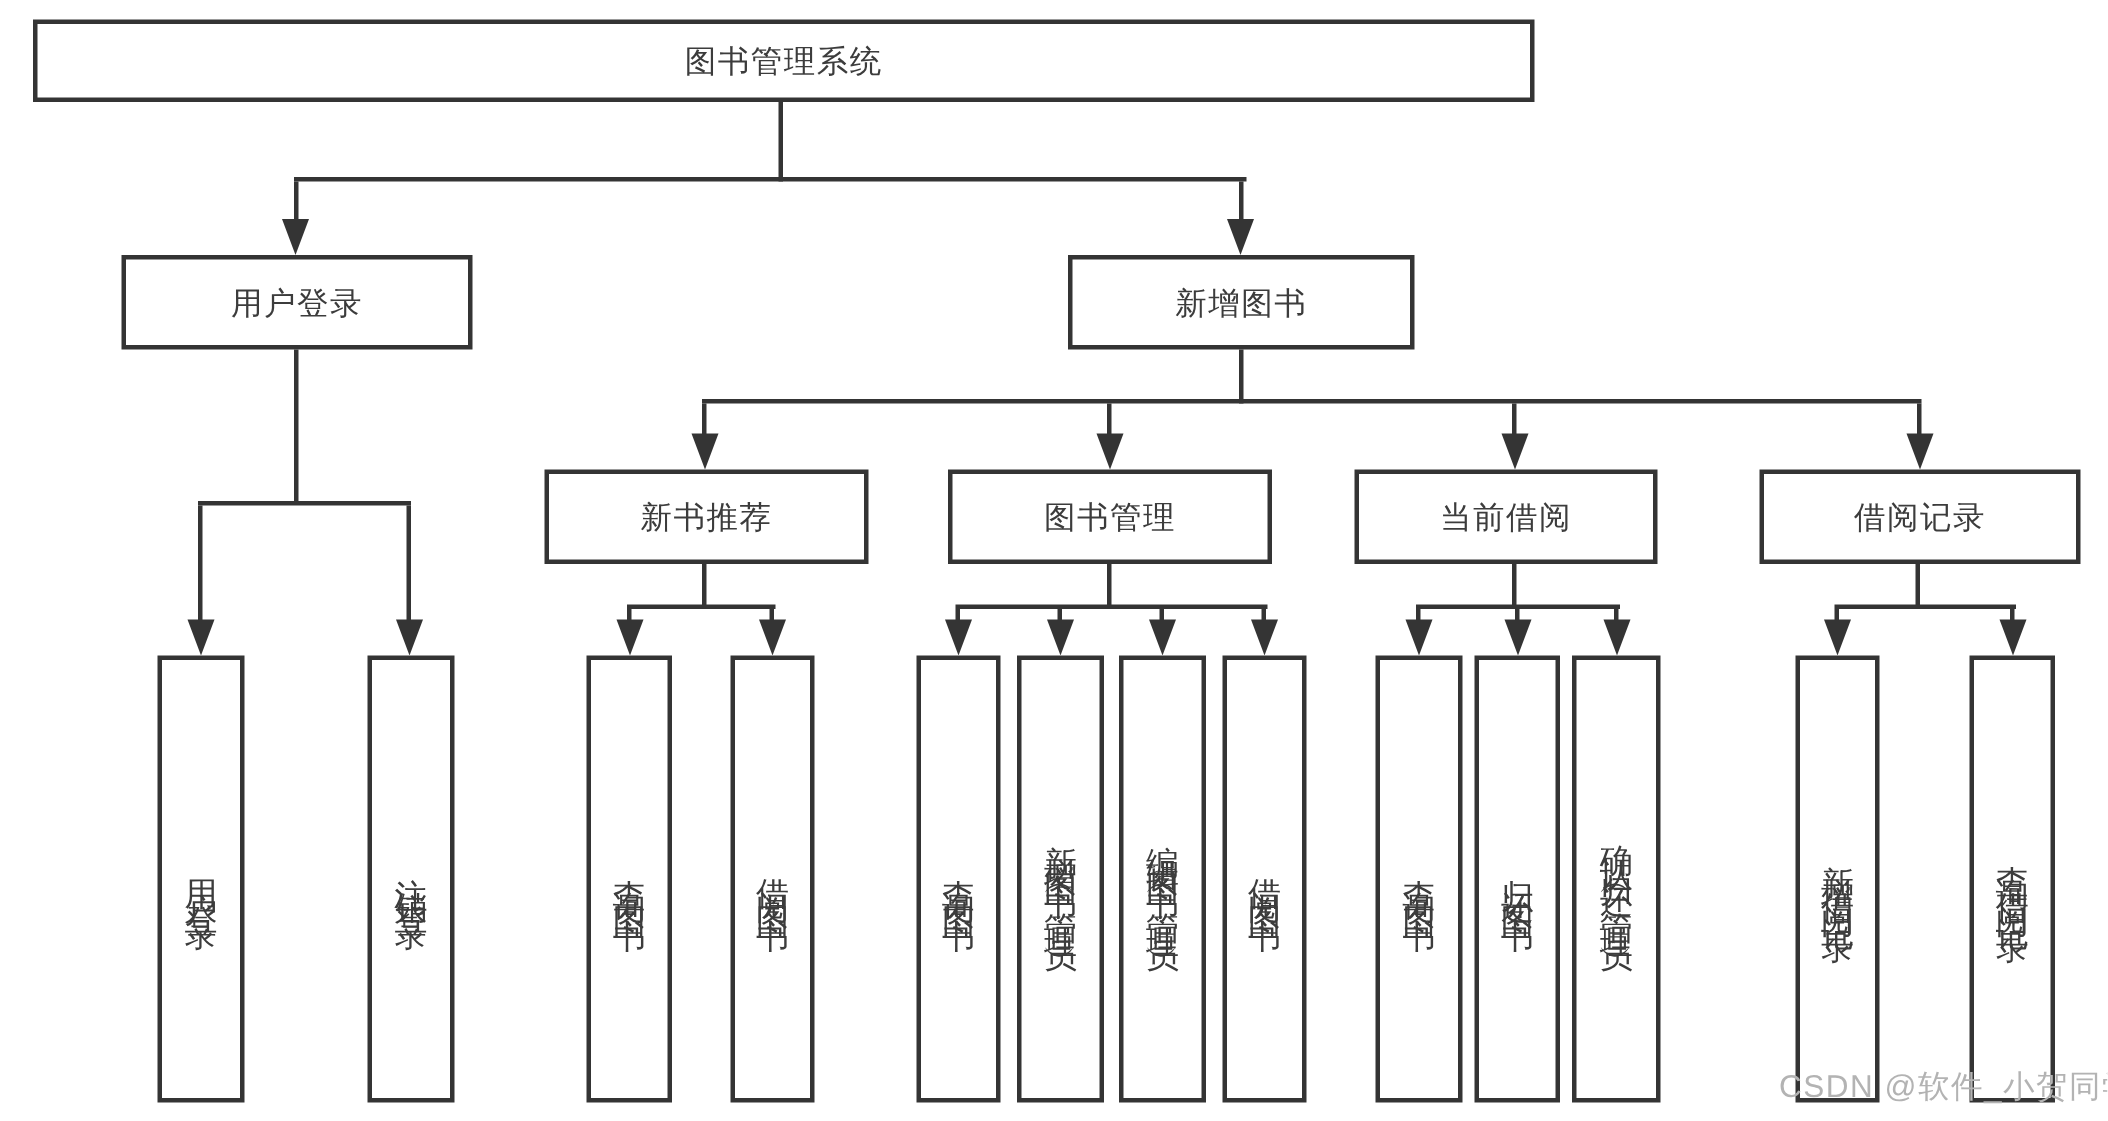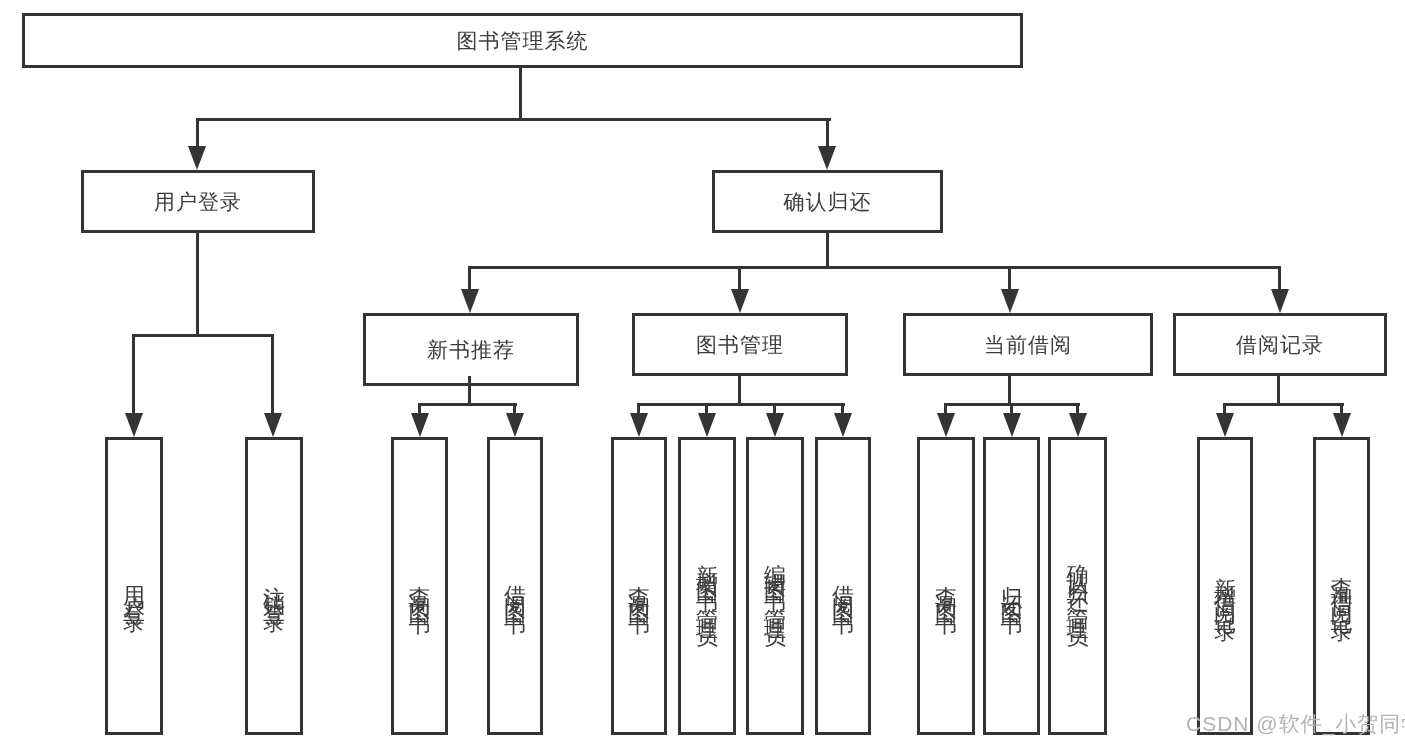--- a/index.html
+++ b/index.html
@@ -66,43 +66,43 @@
   <div class="node" style="left:22px;top:13px;width:1001px;height:55px">图书管理系统</div>
 
   <div class="vl" style="left:519px;top:68px;height:53px"></div>
   <div class="hl" style="left:196px;top:118px;width:635px"></div>
   <div class="vl" style="left:196px;top:121px;height:28px"></div>
   <div class="ar" style="left:188px;top:146px"></div>
   <div class="vl" style="left:826px;top:121px;height:28px"></div>
   <div class="ar" style="left:818px;top:146px"></div>
 
   <div class="node" style="left:81px;top:170px;width:234px;height:63px">用户登录</div>
-  <div class="node" style="left:712px;top:170px;width:231px;height:63px">确认归还</div>
+  <div class="node" style="left:712px;top:170px;width:231px;height:63px">新增图书</div>
 
   <div class="vl" style="left:196px;top:233px;height:103px"></div>
   <div class="hl" style="left:132px;top:334px;width:142px"></div>
   <div class="vl" style="left:132px;top:337px;height:79px"></div>
   <div class="ar" style="left:125px;top:413px"></div>
   <div class="vl" style="left:271px;top:337px;height:79px"></div>
   <div class="ar" style="left:264px;top:413px"></div>
 
   <div class="vl" style="left:826px;top:233px;height:36px"></div>
   <div class="hl" style="left:468px;top:266px;width:813px"></div>
   <div class="vl" style="left:468px;top:269px;height:23px"></div>
   <div class="ar" style="left:461px;top:289px"></div>
   <div class="vl" style="left:738px;top:269px;height:23px"></div>
   <div class="ar" style="left:731px;top:289px"></div>
   <div class="vl" style="left:1008px;top:269px;height:23px"></div>
   <div class="ar" style="left:1001px;top:289px"></div>
   <div class="vl" style="left:1278px;top:269px;height:23px"></div>
   <div class="ar" style="left:1271px;top:289px"></div>
 
-  <div class="node" style="left:363px;top:313px;width:216px;height:73px">新书推荐</div>
+  <div class="node" style="left:363px;top:313px;width:216px;height:63px">新书推荐</div>
   <div class="node" style="left:632px;top:313px;width:216px;height:63px">图书管理</div>
-  <div class="node" style="left:903px;top:313px;width:250px;height:63px">当前借阅</div>
+  <div class="node" style="left:903px;top:313px;width:202px;height:63px">当前借阅</div>
   <div class="node" style="left:1173px;top:313px;width:214px;height:63px">借阅记录</div>
 
   <div class="vl" style="left:468px;top:376px;height:30px"></div>
   <div class="hl" style="left:418px;top:403px;width:99px"></div>
   <div class="vl" style="left:418px;top:406px;height:10px"></div>
   <div class="ar" style="left:411px;top:413px"></div>
   <div class="vl" style="left:513px;top:406px;height:10px"></div>
   <div class="ar" style="left:506px;top:413px"></div>
 
   <div class="vl" style="left:738px;top:376px;height:30px"></div>

